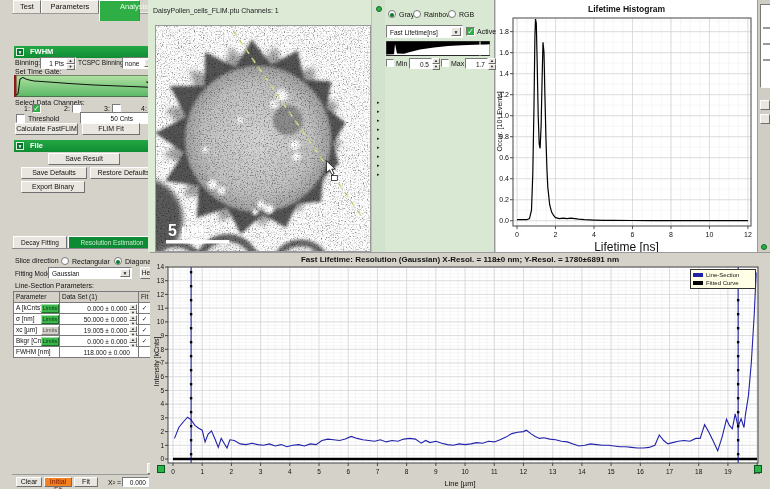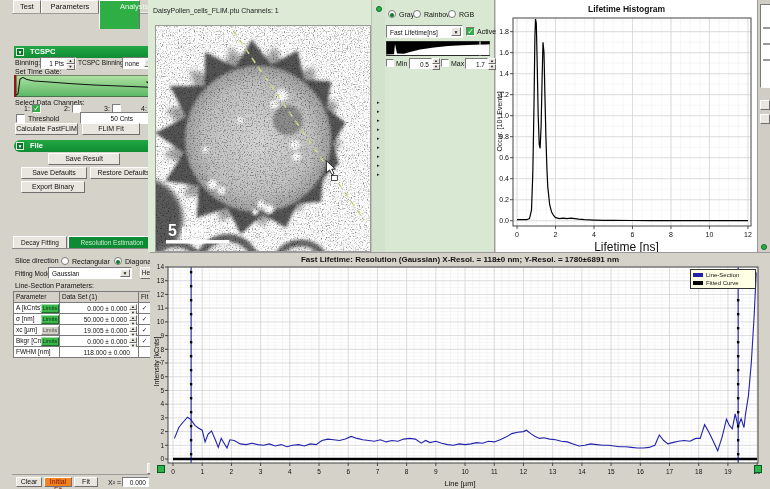--- a/index.html
+++ b/index.html
@@ -44,25 +44,25 @@
 </style>
 </head>
 <body>
 
 <div id="app">
 
   <div class="abs" style="left:12px;top:0;width:148px;height:489px;border-right:1px solid #f97316;">
     <div class="abs" style="left:0;top:12px;width:148px;height:2px;background:#efede8;border-bottom:1px solid #9a9a9a;"></div>
     <div class="tab abs" style="left:1px;top:0;width:28px;height:13px;"><span>Test</span></div>
     <div class="tab abs" style="left:29px;top:0;width:58px;height:13px;"><span>Parameters</span></div>
-    <div class="tab active-green abs" style="left:87px;top:0;width:41px;height:29px;padding-left:20px;"><span>Analysis</span></div>
+    <div class="tab active-green abs" style="left:87px;top:0;width:41px;height:21px;padding-left:20px;"><span>Analysis</span></div>
 
     <div class="sec-hdr abs" style="left:2px;top:46px;width:142px;">
       <span class="sec-icon">▾</span>
-      <span>TCSPC</span>
+      <span>FWHM</span>
     </div>
 
     <span class="lbl abs" style="left:3px;top:59px;">Binning:</span>
     <div class="sunken abs" style="left:28px;top:57px;width:36px;height:12px;">
       <span class="abs" style="right:11px;top:2px;font-size:6.5px;">1 Pts</span>
       <div class="spin abs" style="right:0;top:0;bottom:0;width:9px;">
           <span>▲</span>
           <span>▼</span>
         </div>
     </div>
@@ -99,21 +99,21 @@
 
     <div class="chk abs" style="left:4px;top:114px;"></div>
     <span class="lbl abs" style="left:16px;top:115px;">Threshold</span>
     <div class="sunken abs" style="left:68px;top:112px;width:76px;height:12px;text-align:right;padding:2px 22px 0 0;font-size:6.5px;">
       <span>50 Cnts</span>
     </div>
 
     <div class="btn abs" style="left:3px;top:123px;width:63px;height:12px;line-height:10px;"><span>Calculate FastFLIM</span></div>
     <div class="btn abs" style="left:70px;top:123px;width:58px;height:12px;line-height:10px;"><span>FLIM Fit</span></div>
 
-    <div class="sec-hdr abs" style="left:2px;top:140px;width:142px;border-radius:6px;">
+    <div class="sec-hdr abs" style="left:2px;top:140px;width:142px;">
       <span class="sec-icon">▾</span>
       <span>File</span>
     </div>
     <div class="btn abs" style="left:36px;top:153px;width:72px;height:12px;line-height:10px;"><span>Save Result</span></div>
     <div class="btn abs" style="left:9px;top:167px;width:66px;height:12px;line-height:10px;"><span>Save Defaults</span></div>
     <div class="btn abs" style="left:78px;top:167px;width:67px;height:12px;line-height:10px;"><span>Restore Defaults</span></div>
     <div class="btn abs" style="left:9px;top:181px;width:64px;height:12px;line-height:10px;"><span>Export Binary</span></div>
 
     <div class="tab abs" style="left:1px;top:236px;width:54px;height:12px;font-size:6.5px;"><span>Decay Fitting</span></div>
     <div class="tab active-dark abs" style="left:56px;top:236px;width:88px;height:12px;font-size:6.5px;"><span>Resolution Estimation</span></div>

